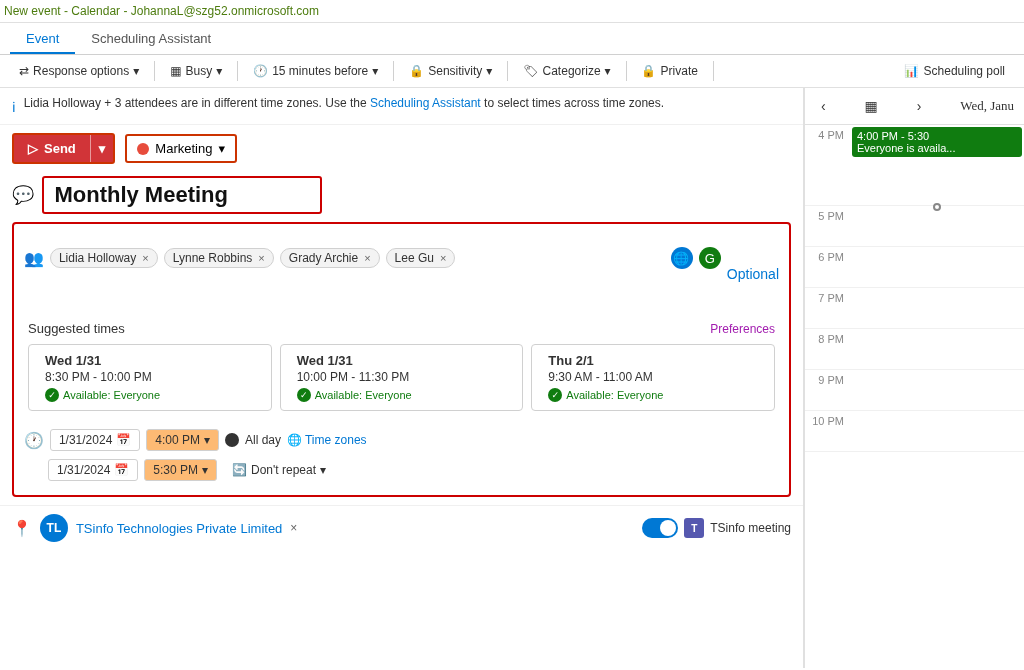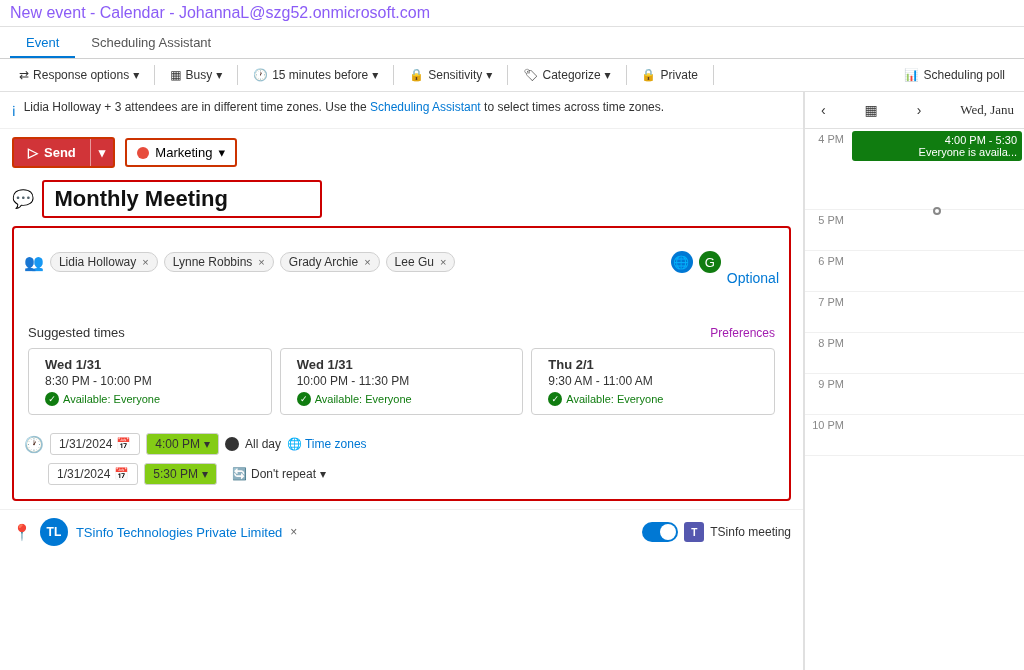--- a/index.html
+++ b/index.html
@@ -1,23 +1,23 @@
 <!DOCTYPE html>
 <html><head>
   <meta charset="utf-8">
   <style>
     * { box-sizing: border-box; margin: 0; padding: 0; }
     body { font-family: 'Segoe UI', Arial, sans-serif; font-size: 13px; background: #fff; color: #333; width: 1024px; height: 670px; overflow: hidden; }
 
     
     .title-bar {
       background: #fff;
-      padding: 4px 10px;
-      font-size: 16px;
-      color: #8b5cf6;
+      padding: 4px 4px;
+      font-size: 12px;
+      color: #4d7c0f;
       border-bottom: 1px solid #e0e0e0;
     }
 
     
     .tab-bar {
       display: flex;
       align-items: flex-end;
       padding: 0 10px;
       border-bottom: 1px solid #d0d0d0;
       background: #fff;
@@ -286,21 +286,21 @@
       cursor: pointer;
       display: flex;
       align-items: center;
       gap: 4px;
     }
     .time-input {
       border: 1px solid #d0d0d0;
       border-radius: 3px;
       padding: 3px 8px;
       font-size: 12px;
-      background: #84cc16;
+      background: #fdba74;
       cursor: pointer;
       display: flex;
       align-items: center;
       gap: 4px;
     }
     .allday-row {
       display: flex;
       align-items: center;
       gap: 6px;
       font-size: 12px;
@@ -436,21 +436,20 @@
     }
     .event-block {
       position: absolute;
       top: 2px; left: 2px; right: 2px;
       background: #107c10;
       color: white;
       border-radius: 3px;
       padding: 3px 5px;
       font-size: 11px;
       font-weight: 500;
-      text-align: right;
     }
     .event-dot {
       position: absolute;
       bottom: -6px;
       left: 50%;
       transform: translateX(-50%);
       width: 8px; height: 8px;
       border-radius: 50%;
       background: #fff;
       border: 2px solid #888;

